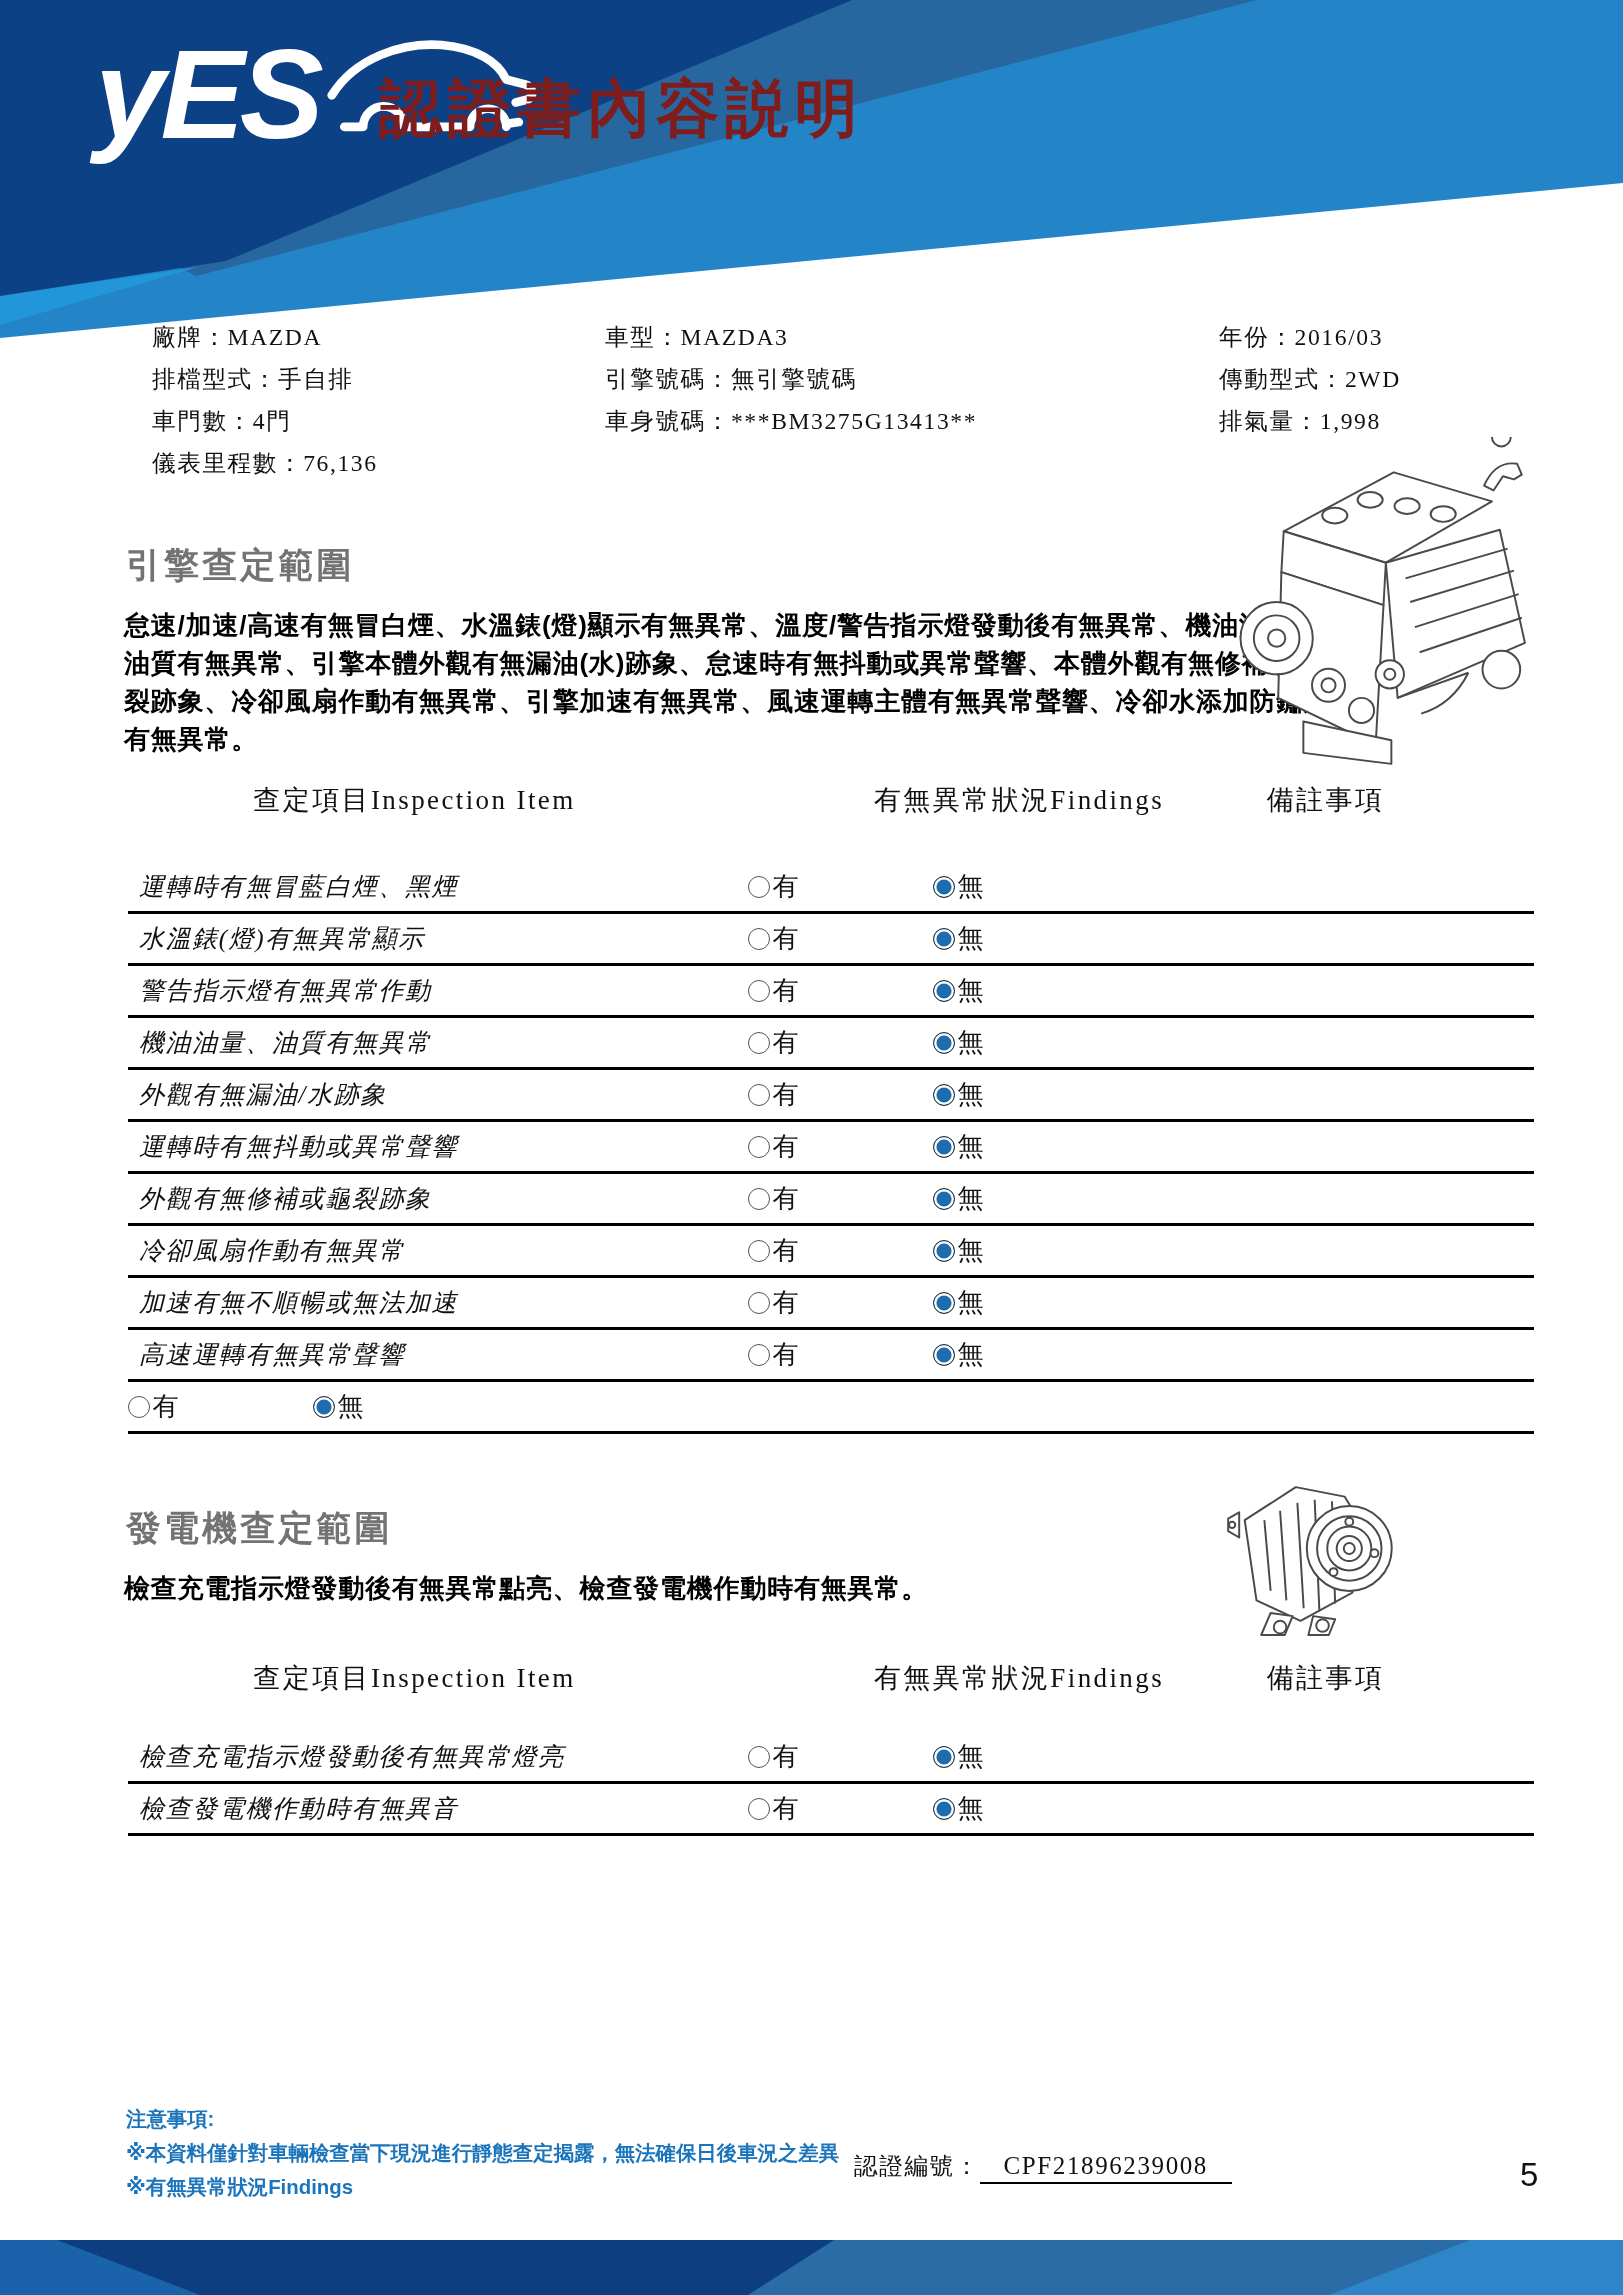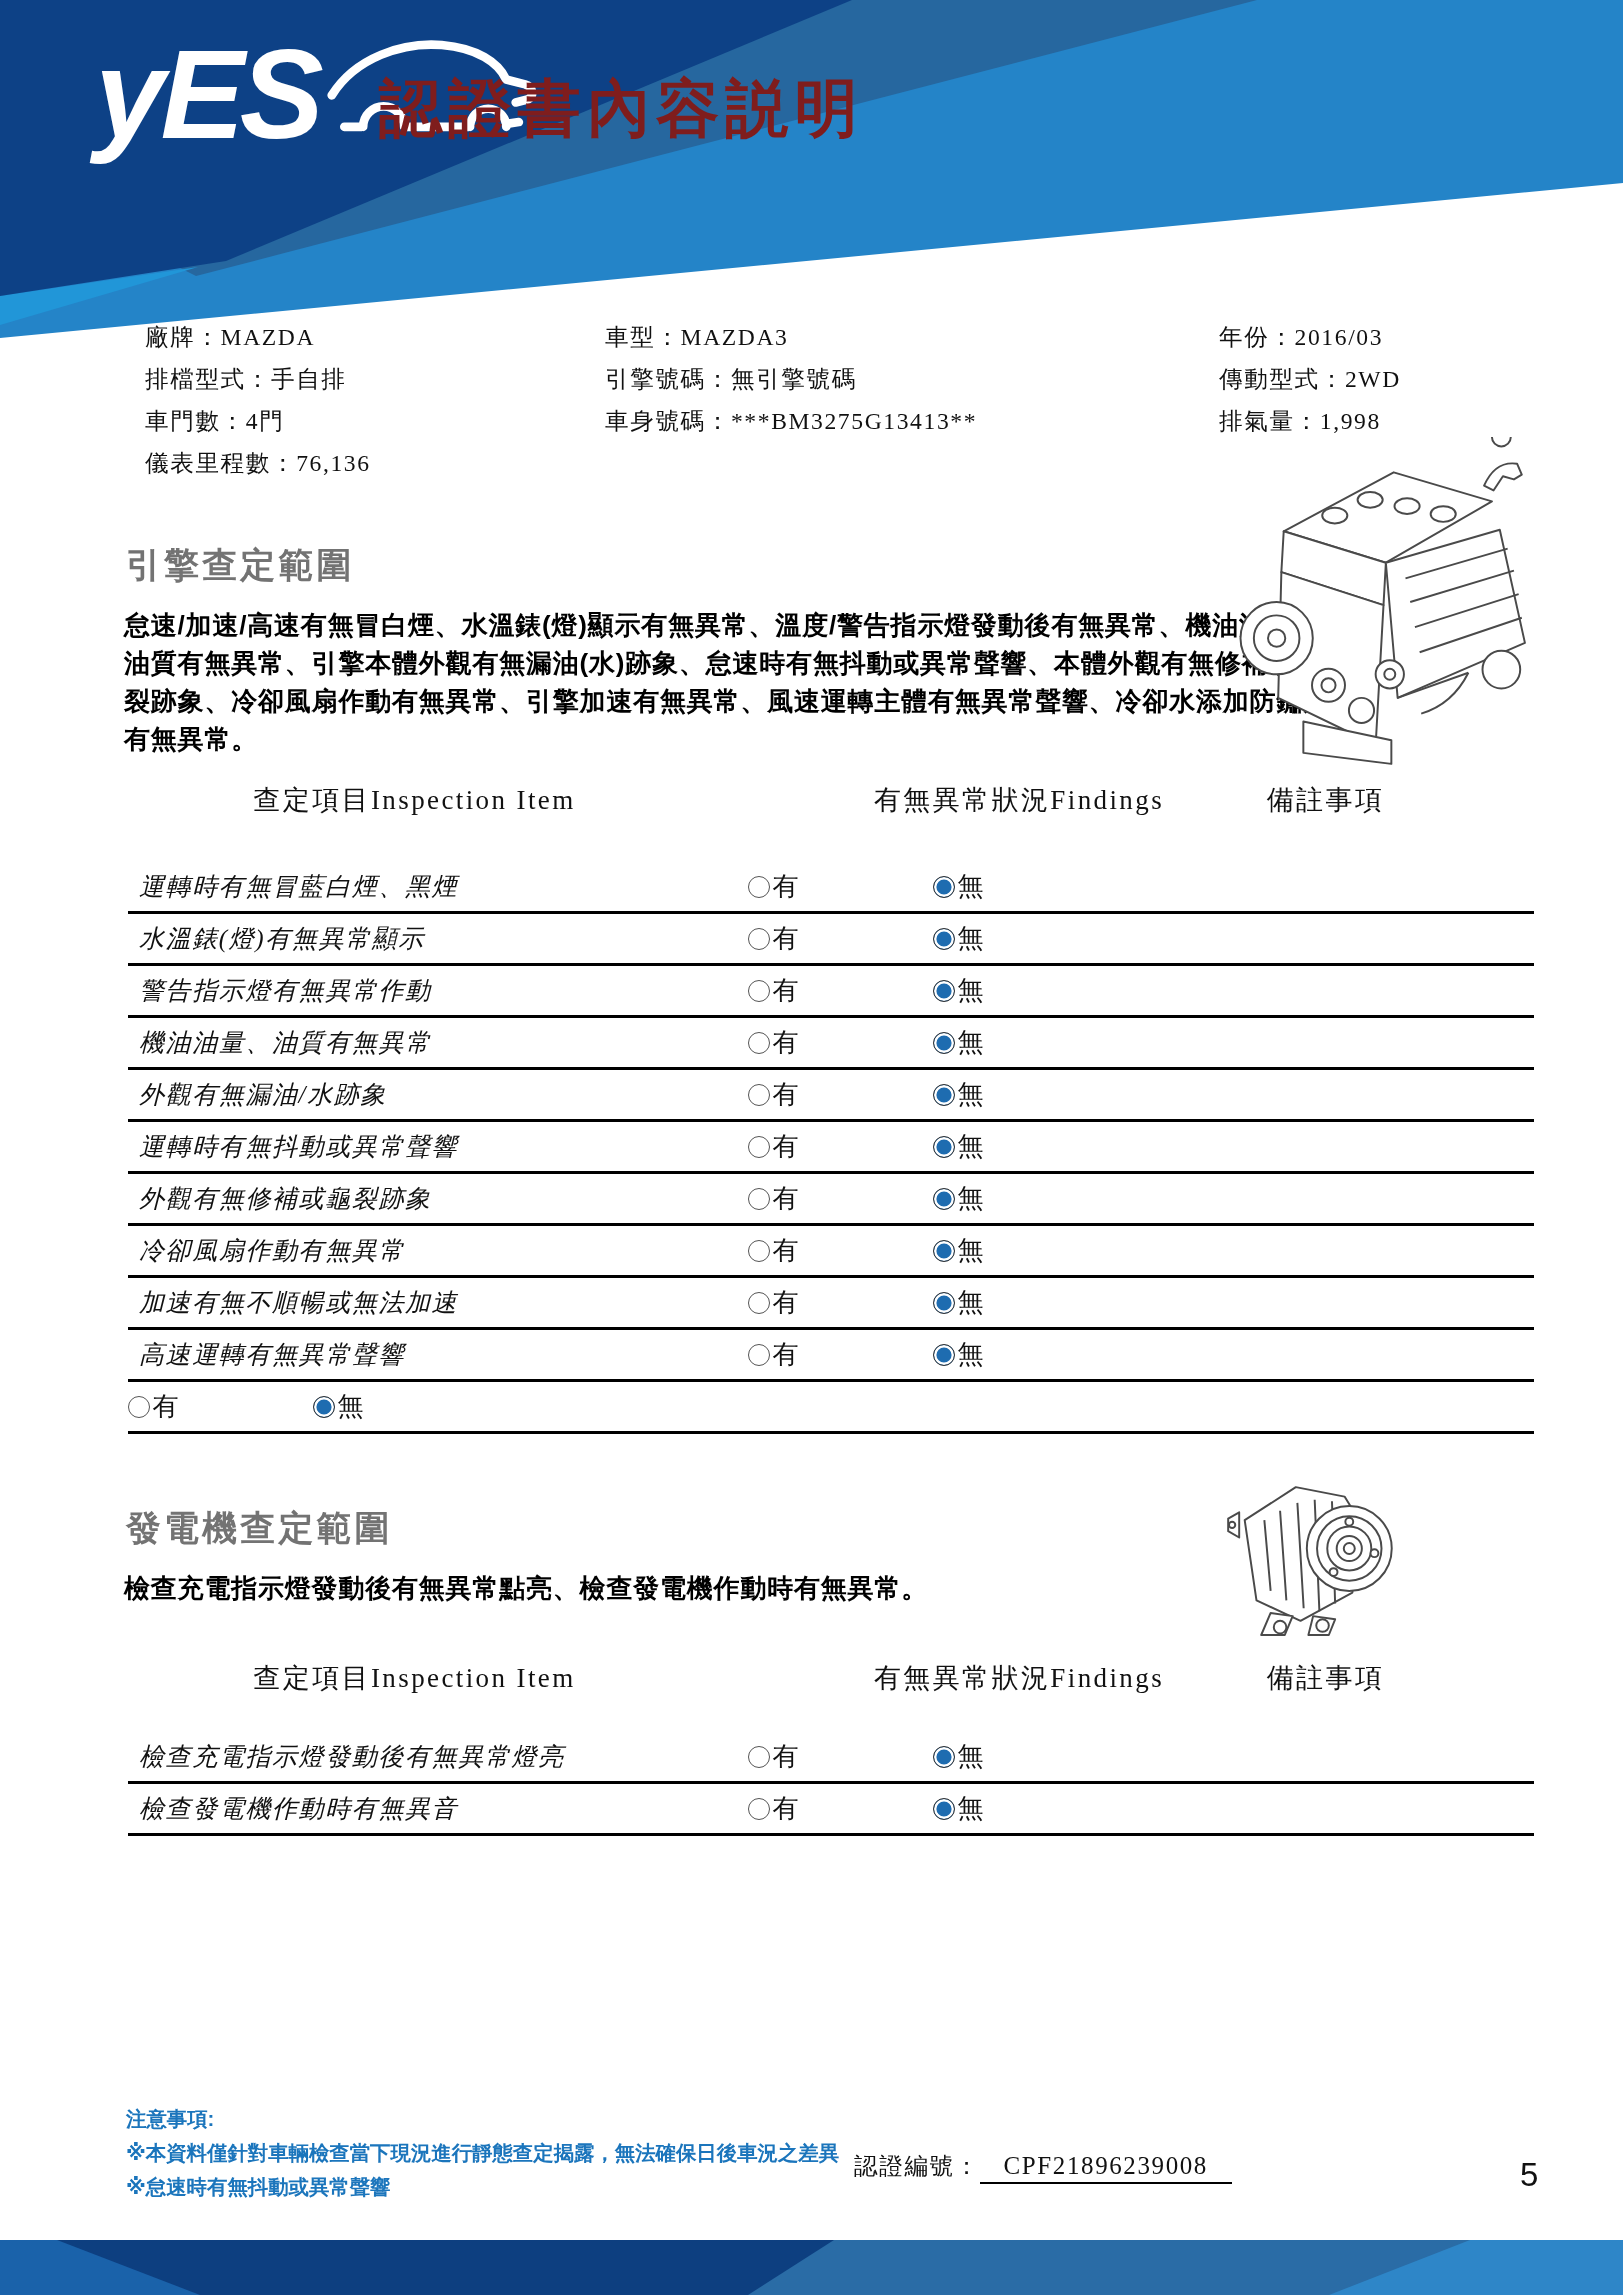--- a/index.html
+++ b/index.html
@@ -23,21 +23,21 @@
     font-weight:bold; font-style:italic; font-size:126px; letter-spacing:-4.7px; color:#fff;
   }
   .car-svg { position:absolute; left:221px; top:6.3px; }
   .page-title {
     position:absolute; left:379px; top:66px;
     font-family:"Liberation Sans","DejaVu Sans",sans-serif;
     font-weight:bold; font-size:63px; letter-spacing:6.3px; color:#7f1d1d; white-space:nowrap;
   }
   
   .vi-col { position:absolute; top:316px; }
-  .vi-col.c1 { left:145px; }
+  .vi-col.c1 { left:152px; }
   .vi-col.c2 { left:605px; }
   .vi-col.c3 { left:1219px; }
   .vi-line { height:42px; line-height:42px; font-size:23.6px; letter-spacing:1.6px; white-space:nowrap; }
   
   .sec-title {
     position:absolute; left:126px;
     font-family:"Liberation Sans","DejaVu Sans",sans-serif;
     font-weight:bold; font-size:35px; letter-spacing:3.1px; color:#737373; white-space:nowrap;text-align:right;
   }
   .sec-desc {
@@ -412,21 +412,21 @@
           </span>
         </div>
       </div>
     </div>
 
   <div class="notes">
     <div class="nline">注意事項:</div>
     <div>
 
     <div class="nline">※本資料僅針對車輛檢查當下現況進行靜態查定揭露，無法確保日後車況之差異</div>
-        <div class="nline">※怠速時有無抖動或異常聲響</div>
+        <div class="nline">※有無異常狀況Findings</div>
       </div>
   </div>
 
   <div class="cert">
     <span>認證編號：</span><span class="cert-num">CPF21896239008</span>
   </div>
 
   <div class="pagenum">5</div>
 
   <div class="footband">

